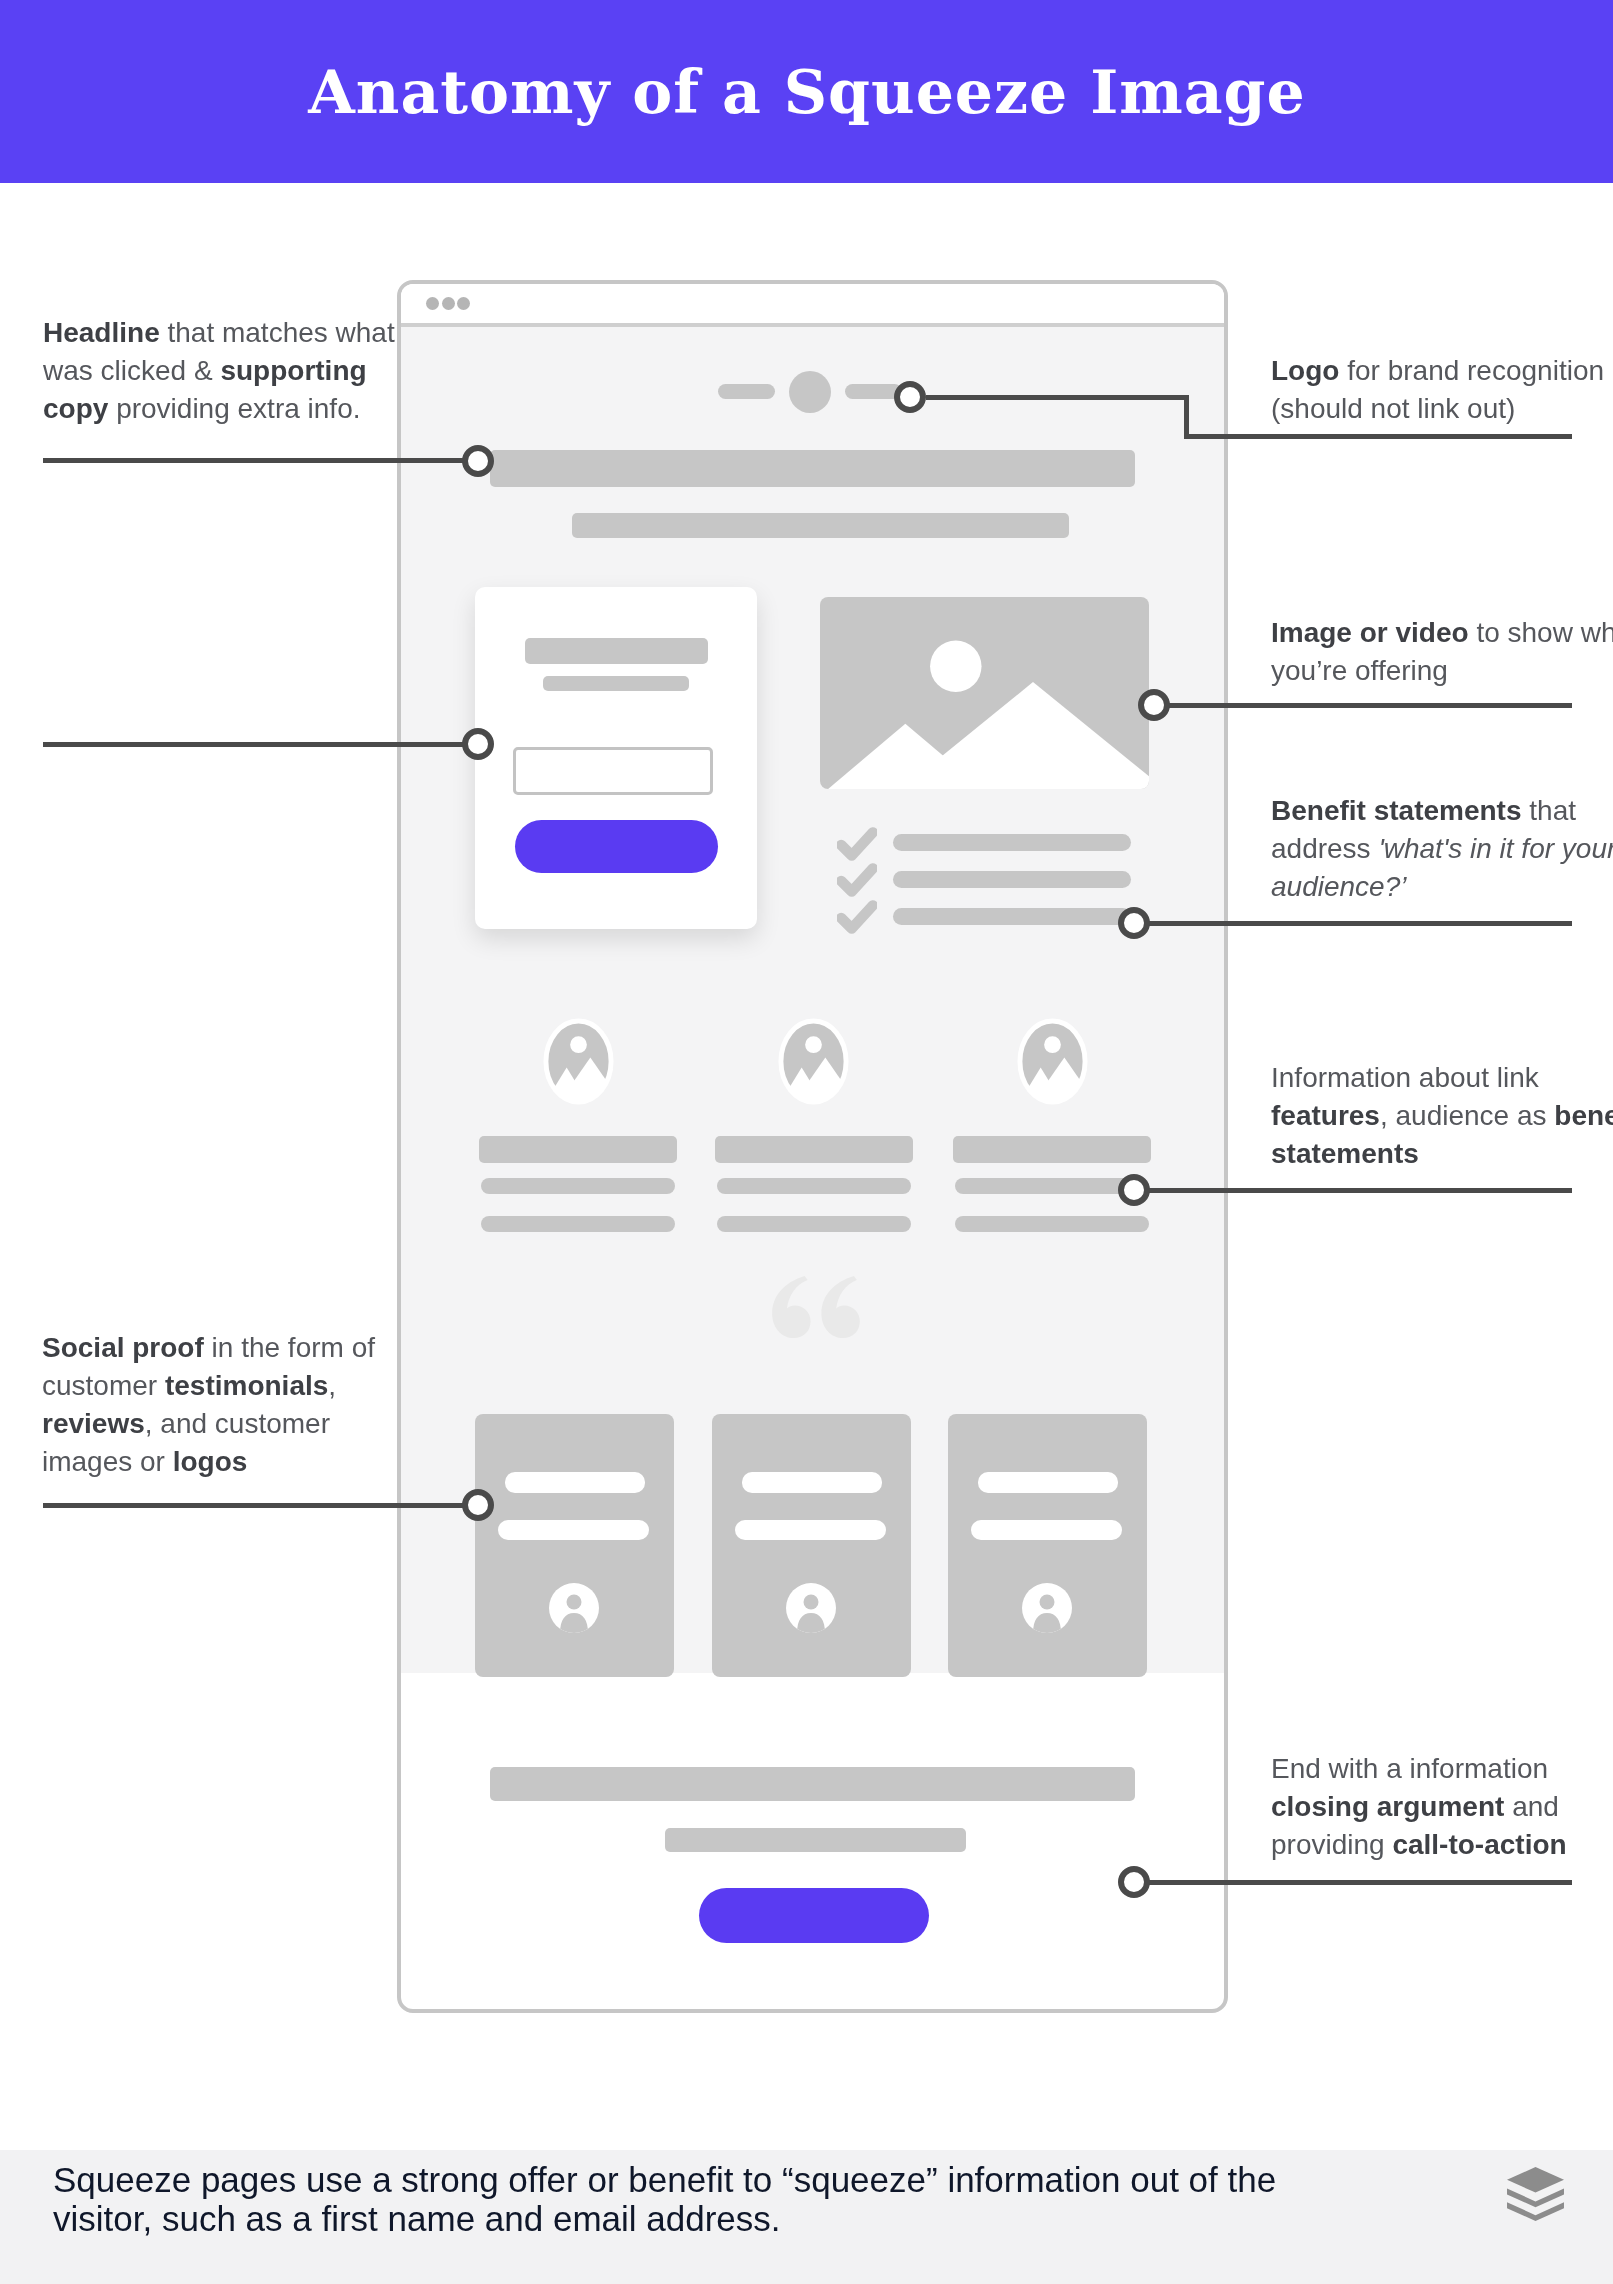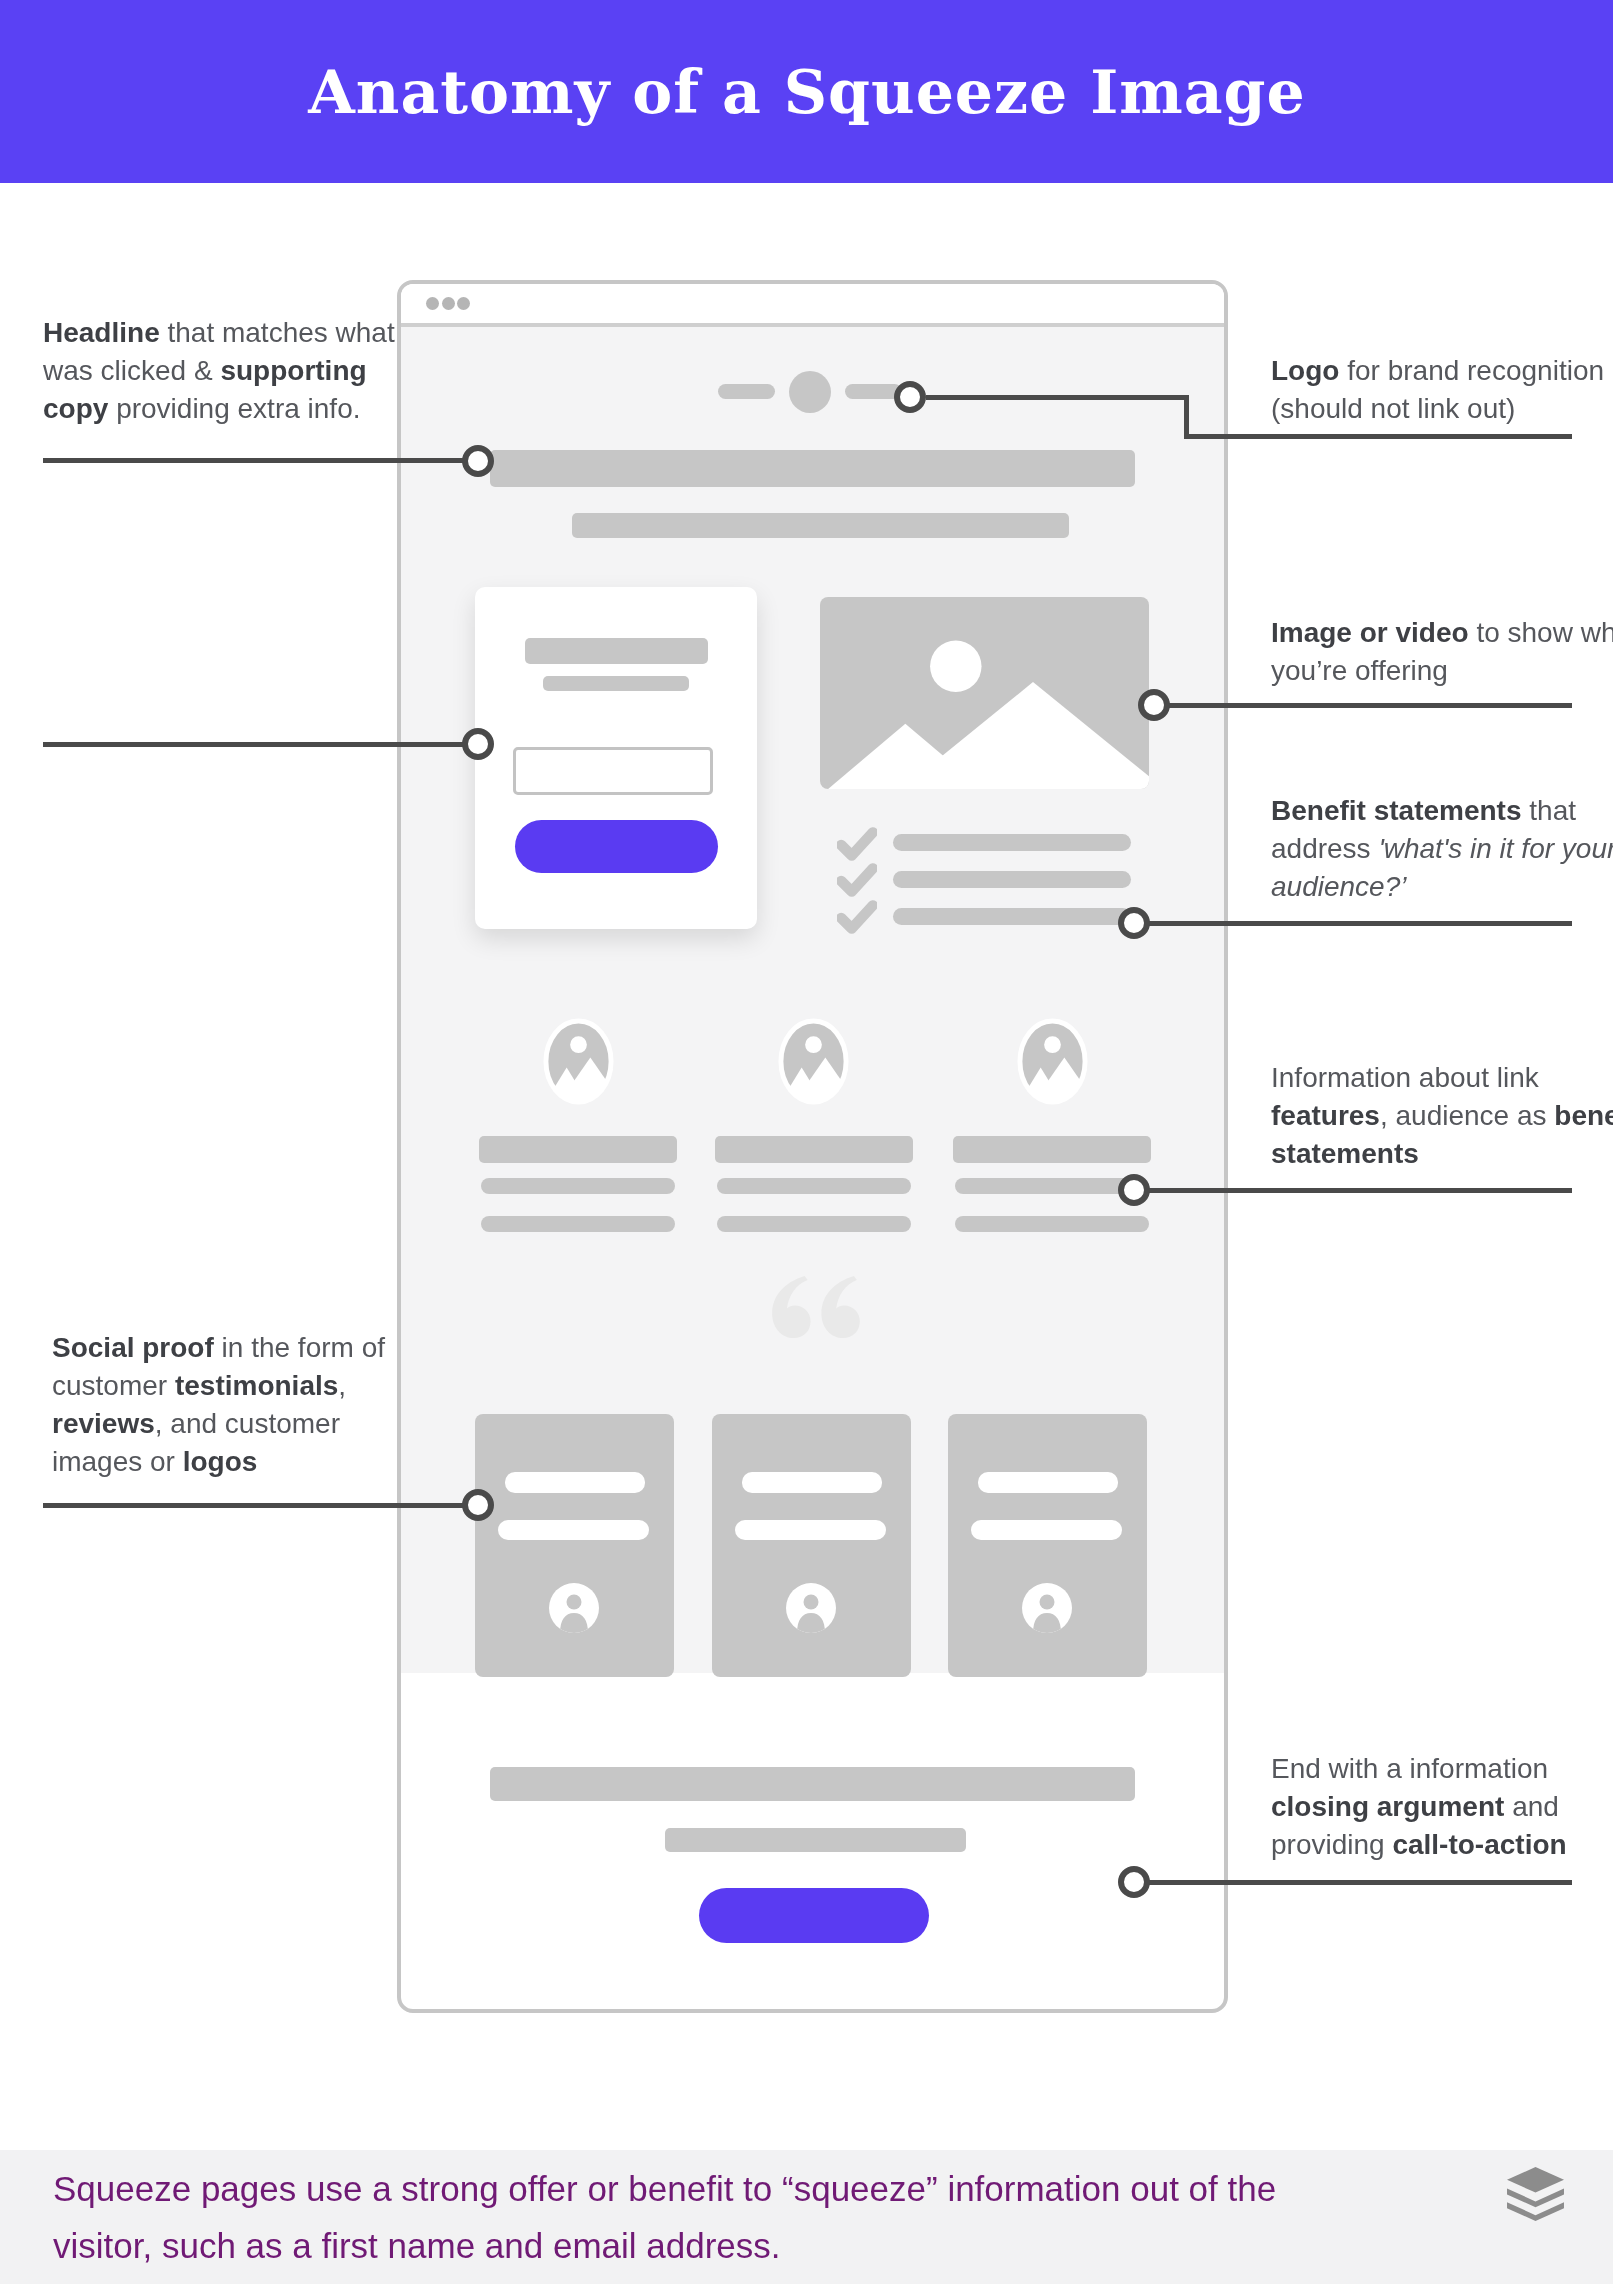--- a/index.html
+++ b/index.html
@@ -43,21 +43,21 @@
          border-radius:8px;overflow:hidden;}
 
   .checkrow{position:absolute;left:0;top:0;}
   .tcard{position:absolute;top:1130px;width:199px;height:263px;background:#C6C6C6;border-radius:8px;}
 
   .quote{position:absolute;left:364px;top:990px;z-index:2;}
 
   
   .ftr{position:absolute;left:0;top:2150px;width:1614px;height:135px;background:#F2F2F3;}
   .ftr p{position:absolute;left:53px;top:10px;margin:0;width:1317px;
-         font-size:35px;line-height:57px;color:#701a75;}
+         font-size:35px;line-height:39px;color:#0f172a;}
   .blogo{position:absolute;left:1503px;top:17px;}
 </style>
 </head>
 <body>
 
 <div class="poster">
 
   <div class="hdr">
     <h1>Anatomy of a Squeeze Image</h1>
   </div>
@@ -255,21 +255,21 @@
   <div class="node" style="left:1118px;top:907px"></div>
   <div class="ln" style="left:1149px;top:921px;width:423px"></div>
 
   <div class="node" style="left:1118px;top:1174px"></div>
   <div class="ln" style="left:1149px;top:1188px;width:423px"></div>
 
   <div class="node" style="left:1118px;top:1866px"></div>
   <div class="ln" style="left:1149px;top:1880px;width:423px"></div>
 
   <div class="note" style="left:43px;top:314px;width:364px"><b>Headline</b><span> that matches what was clicked &amp; </span><b>supporting copy</b><span> providing extra info.</span></div>
-  <div class="note" style="left:52px;top:1329px;width:361px"><b>Social proof</b><span> in the form of customer </span><b>testimonials</b><span>, </span><b>reviews</b><span>, and customer images or </span><b>logos</b></div>
+  <div class="note" style="left:42px;top:1329px;width:361px"><b>Social proof</b><span> in the form of customer </span><b>testimonials</b><span>, </span><b>reviews</b><span>, and customer images or </span><b>logos</b></div>
   <div class="note" style="left:1271px;top:352px;width:381px"><b>Logo</b><span> for brand recognition (should not link out)</span></div>
   <div class="note" style="left:1271px;top:614px;width:381px"><b>Image or video</b><span> to show what you’re offering</span></div>
   <div class="note" style="left:1271px;top:792px;width:386px"><b>Benefit statements</b><span> that address </span><i>'what's in it for your audience?’</i></div>
   <div class="note" style="left:1271px;top:1059px;width:381px"><span>Information about link </span><b>features</b><span>, audience as </span><b>benefit statements</b></div>
   <div class="note" style="left:1271px;top:1750px;width:381px"><span>End with a information </span><b>closing argument</b><span> and providing </span><b>call-to-action</b></div>
 
   <div class="ftr">
     <p>Squeeze pages use a strong offer or benefit to “squeeze” information out of the visitor, such as a first name and email address.</p>
     <div class="blogo">
       <svg width="65" height="55" viewBox="0 0 66 56" fill="#8C8C8C">

